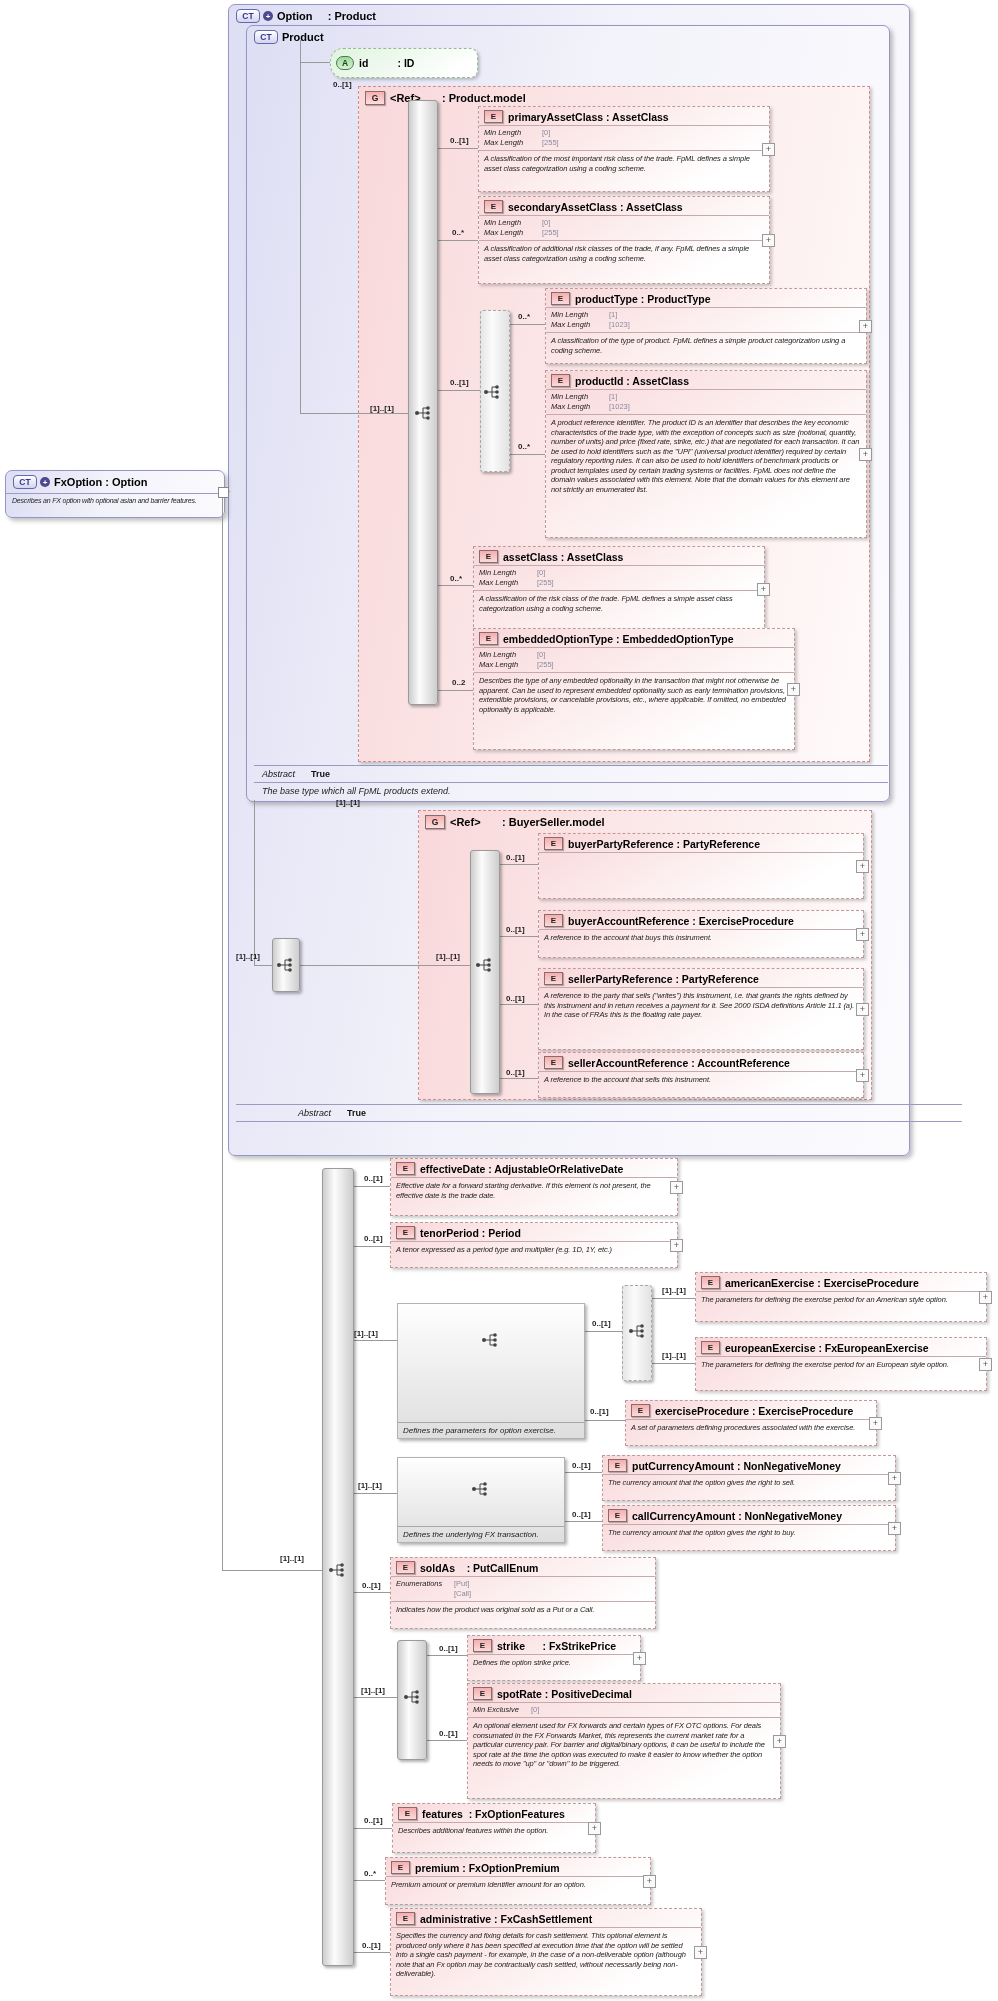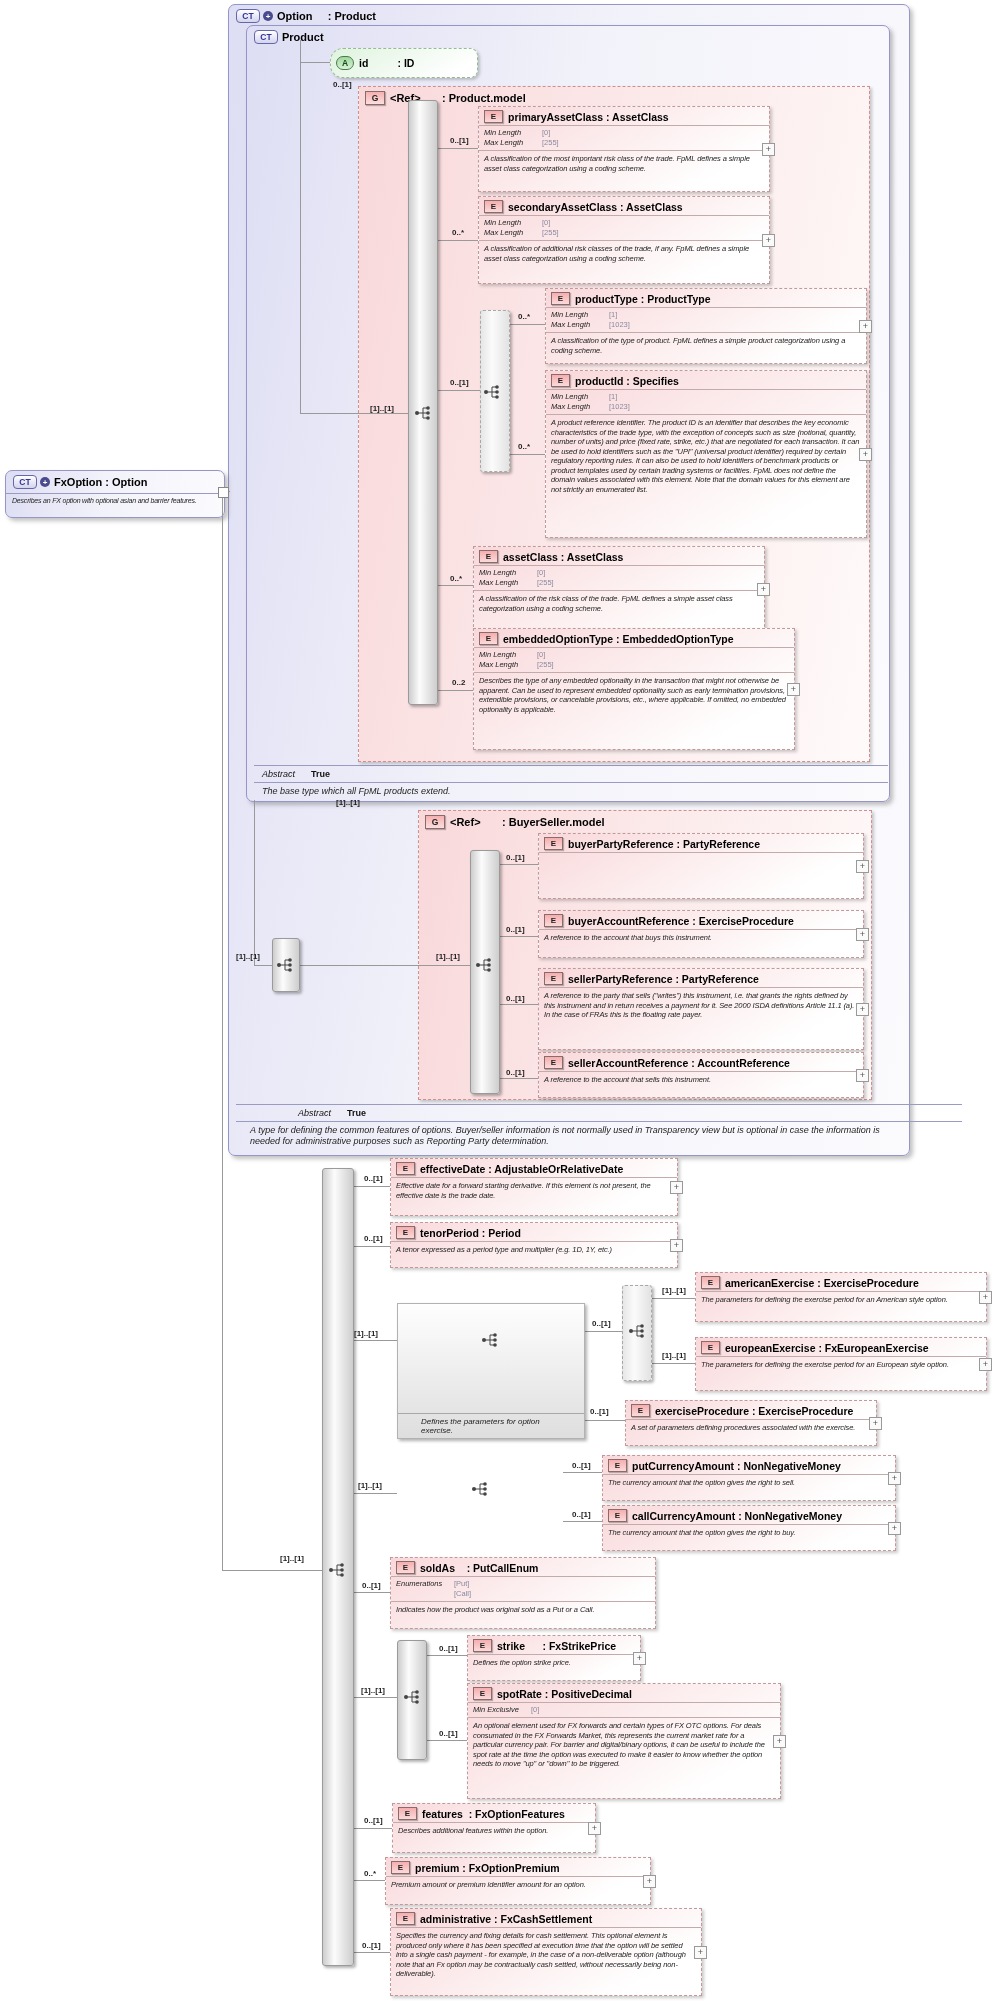--- a/index.html
+++ b/index.html
@@ -23,21 +23,21 @@
   .be{display:inline-flex;align-items:center;justify-content:center;width:17px;height:11px;border:1px solid #8a6a6a;background:linear-gradient(#f5aeae,#fbdada);font-weight:bold;font-size:8px;color:#222;box-shadow:1px 1px 1px rgba(0,0,0,.25);flex:none}
   .facets{padding:2px 5px;border-bottom:1px solid #c3abab;font-size:7.5px}
   .frow{display:flex;line-height:10px}
   .fname{font-style:italic;color:#222;width:58px;flex:none}
   .fval{color:#8a8aa0}
   .edesc{padding:3px 5px;font-style:italic;font-size:7.5px;line-height:9.5px;letter-spacing:-.1px;color:#222}
   .plus{position:absolute;right:-6px;top:50%;margin-top:-6px;width:11px;height:11px;border:1px solid #999;background:#fafafa;color:#555;font-size:9px;line-height:10px;text-align:center;z-index:7;cursor:pointer}
   .vbar{position:absolute;width:28px;border:1px solid #9a9a9a;border-radius:3px;background:linear-gradient(90deg,#cdcdcd,#fcfcfc 38%,#cdcdcd);box-shadow:2px 2px 3px rgba(0,0,0,.3);z-index:4}
   .vbar.dashed{border:1px dashed #a8a8a8;background:linear-gradient(90deg,#e6e6e6,#fbfbfb 40%,#e2e2e2)}
   .greybox{position:absolute;border:1px solid #b2b2b2;background:linear-gradient(#fefefe,#dedede);box-shadow:2px 2px 3px rgba(0,0,0,.3);z-index:4}
-  .greycap{position:absolute;left:0;right:0;bottom:0;border-top:1px solid #a8a8a8;padding:3px 23px;font-style:italic;font-size:8px;color:#222}
+  .greycap{position:absolute;left:0;right:0;bottom:0;border-top:1px solid #a8a8a8;padding:3px 5px;font-style:italic;font-size:8px;color:#222}
   .seqicon{position:absolute;z-index:6}
   .card{position:absolute;font-weight:bold;font-size:8px;color:#222;white-space:nowrap;z-index:6}
   .meta{position:absolute;border-top:1px solid #9a9ac2;border-bottom:1px solid #9a9ac2;font-size:9px;display:flex;gap:16px;align-items:center;height:16px;z-index:2;color:#111}
   .mname{font-style:italic}
   .mval{font-weight:bold}
   .absdesc{position:absolute;font-style:italic;font-size:9px;line-height:11px;color:#222;z-index:2}
 </style>
 </head>
 <body>
 
@@ -56,21 +56,20 @@
 
   <div class="meta" style="left:254px;top:765px;width:626px;padding-left:8px">
       <span class="mname">Abstract</span>
       <span class="mval">True</span>
     </div>
   <div class="absdesc" style="left:262px;top:786px;width:600px">The base type which all FpML products extend.</div>
   <div class="meta" style="left:236px;top:1104px;width:664px;padding-left:62px">
       <span class="mname">Abstract</span>
       <span class="mval">True</span>
     </div>
-  <div class="absdesc" style="left:250px;top:1125px;width:646px">A type for defining the common features of options. Buyer/seller information is not normally used in Transparency view but is optional in case the information is needed for administrative purposes such as Reporting Party determination.</div>
 
   <div class="gbox" style="left:358px;top:86px;width:510px;height:674px">
     <div class="ghdr"><span class="bg">G</span><span>&lt;Ref&gt;       : Product.model</span></div>
   </div>
   <div class="gbox" style="left:418px;top:810px;width:452px;height:288px">
     <div class="ghdr"><span class="bg">G</span><span>&lt;Ref&gt;       : BuyerSeller.model</span></div>
   </div>
 
   <div class="hl" style="left:220px;top:491px;width:10px"></div>
   <div class="vl" style="left:222px;top:491px;height:1079px"></div>
@@ -115,20 +114,23 @@
   <div class="vbar dashed" style="left:480px;top:310px;height:160px"></div>
   <div class="vbar" style="left:272px;top:938px;width:26px;height:52px"></div>
   <div class="vbar" style="left:470px;top:850px;height:242px"></div>
   <div class="vbar" style="left:322px;top:1168px;width:30px;height:796px"></div>
   <div class="vbar dashed" style="left:622px;top:1285px;height:94px"></div>
   <div class="vbar" style="left:397px;top:1640px;height:118px"></div>
 
   <div class="greybox" style="left:397px;top:1303px;width:186px;height:134px">
     <div class="greycap">Defines the parameters for option exercise.</div>
   </div>
+  <div class="greybox" style="left:397px;top:1457px;width:166px;height:84px">
+    <div class="greycap">Defines the underlying FX transaction.</div>
+  </div>
 
   <svg class="seqicon" style="left:414px;top:404px" width="18" height="18" viewBox="0 0 18 18">
       <path d="M3 9h6M9 4v10M9 4h4M9 9h4M9 14h4" stroke="#444" fill="none"></path>
       <circle cx="3" cy="9" r="2" fill="#444"></circle>
       <circle cx="14" cy="4" r="1.8" fill="#444"></circle>
       <circle cx="14" cy="9" r="1.8" fill="#444"></circle>
       <circle cx="14" cy="14" r="1.8" fill="#444"></circle>
     </svg>
   <svg class="seqicon" style="left:483px;top:383px" width="18" height="18" viewBox="0 0 18 18">
       <path d="M3 9h6M9 4v10M9 4h4M9 9h4M9 14h4" stroke="#444" fill="none"></path>
@@ -233,21 +235,21 @@
         <div class="frow">
           <span class="fname">Max Length</span>
           <span class="fval">[1023]</span>
         </div>
       </div>
     <div class="edesc">A classification of the type of product. FpML defines a simple product categorization using a coding scheme.</div>
     <span class="plus">+</span>
   </div>
 
   <div class="ebox" style="left:545px;top:370px;width:320px;height:166px">
-    <div class="ehdr rule"><span class="be">E</span><span>productId : Specifies</span></div>
+    <div class="ehdr rule"><span class="be">E</span><span>productId : AssetClass</span></div>
     <div class="facets">
         <div class="frow">
           <span class="fname">Min Length</span>
           <span class="fval">[1]</span>
         </div>
         <div class="frow">
           <span class="fname">Max Length</span>
           <span class="fval">[1023]</span>
         </div>
       </div>

